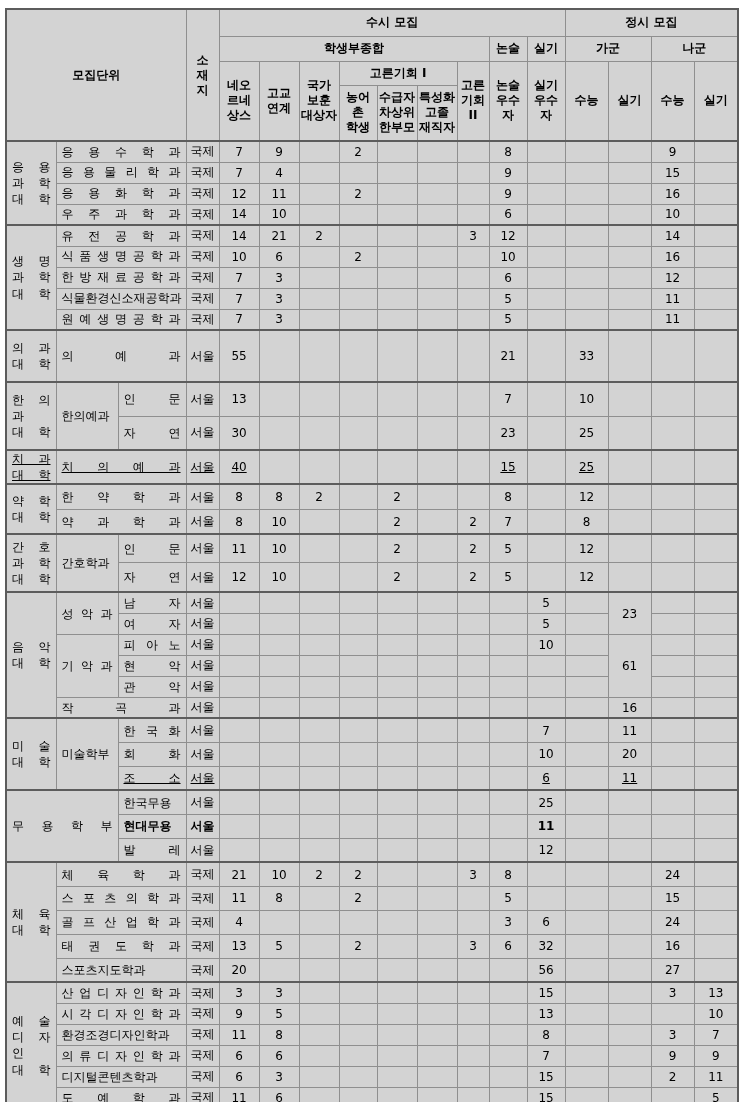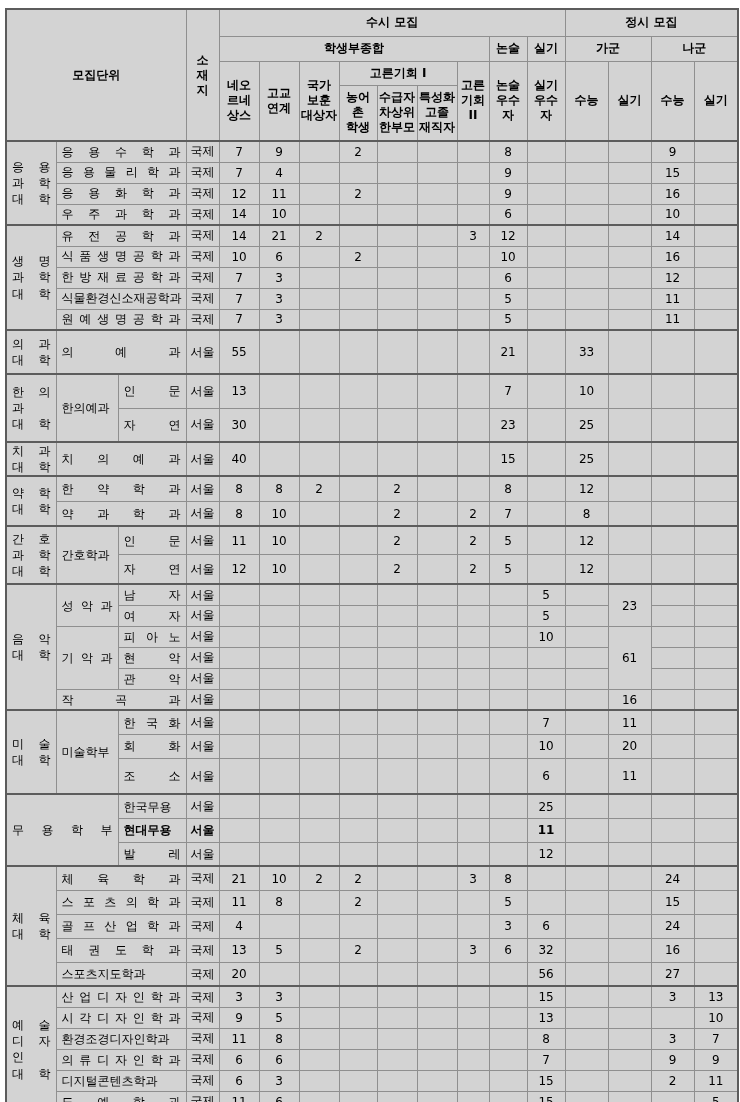--- a/index.html
+++ b/index.html
@@ -246,21 +246,21 @@
           <td class="val"></td>
           <td class="val"></td>
           <td class="val"></td>
           <td class="val">5</td>
           <td class="val"></td>
           <td class="val"></td>
           <td class="val"></td>
           <td class="val">11</td>
           <td class="val"></td>
         </tr>
-        <tr class="sec" style="height: 44px;">
+        <tr class="sec" style="height: 52px;">
           <td class="grp">의 과
 대 학</td>
           <td class="dept" colspan="2">의 예 과</td>
           <td class="loc">서울</td>
           <td class="val">55</td>
           <td class="val"></td>
           <td class="val"></td>
           <td class="val"></td>
           <td class="val"></td>
           <td class="val"></td>
@@ -303,21 +303,21 @@
           <td class="val"></td>
           <td class="val"></td>
           <td class="val"></td>
           <td class="val">23</td>
           <td class="val"></td>
           <td class="val">25</td>
           <td class="val"></td>
           <td class="val"></td>
           <td class="val"></td>
         </tr>
-        <tr class="sec" style="height: 20px;">
+        <tr class="sec" style="height: 20px; text-decoration: underline;">
           <td class="grp">치 과
 대 학</td>
           <td class="dept" colspan="2">치 의 예 과</td>
           <td class="loc">서울</td>
           <td class="val">40</td>
           <td class="val"></td>
           <td class="val"></td>
           <td class="val"></td>
           <td class="val"></td>
           <td class="val"></td>
@@ -536,21 +536,21 @@
           <td class="val"></td>
           <td class="val"></td>
           <td class="val"></td>
           <td class="val"></td>
           <td class="val">10</td>
           <td class="val"></td>
           <td class="val">20</td>
           <td class="val"></td>
           <td class="val"></td>
         </tr>
-        <tr style="height: 36px;">
+        <tr style="height: 24px; text-decoration: underline;">
           <td class="trk">조 소</td>
           <td class="loc">서울</td>
           <td class="val"></td>
           <td class="val"></td>
           <td class="val"></td>
           <td class="val"></td>
           <td class="val"></td>
           <td class="val"></td>
           <td class="val"></td>
           <td class="val"></td>

